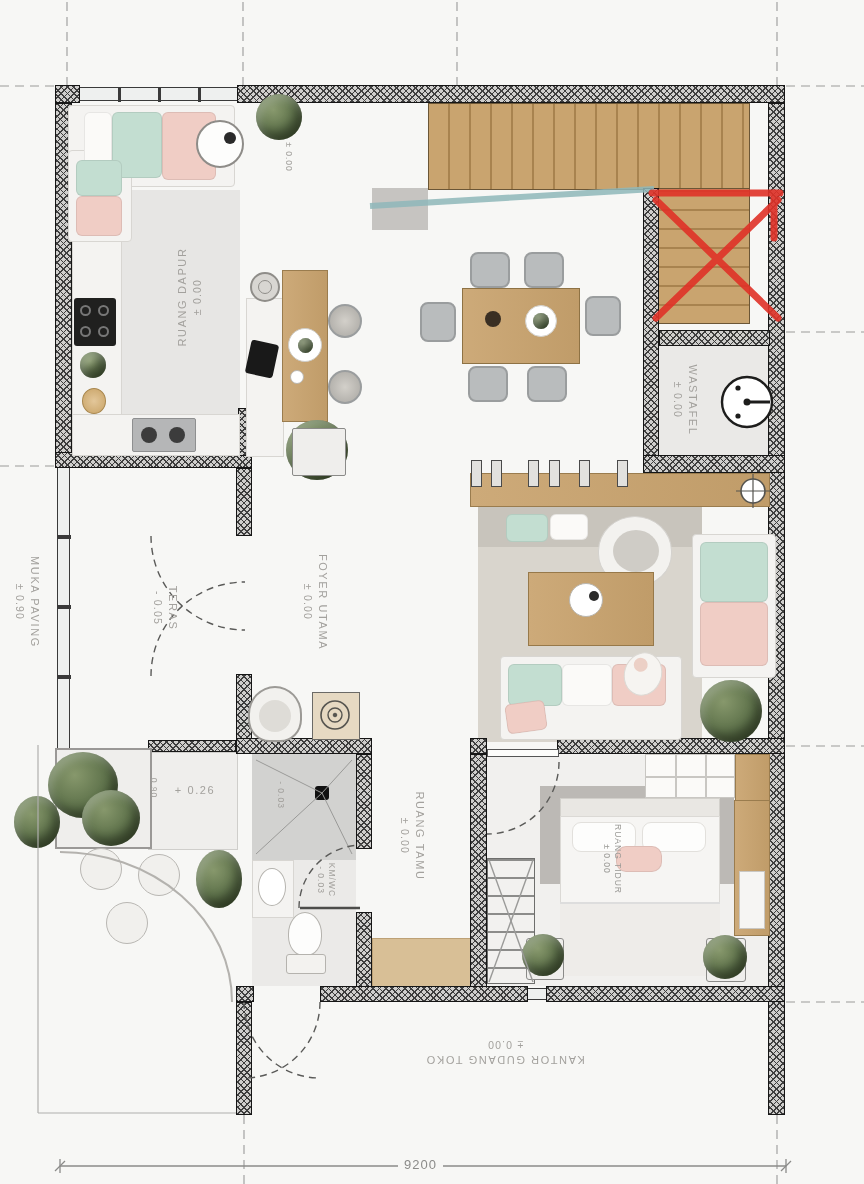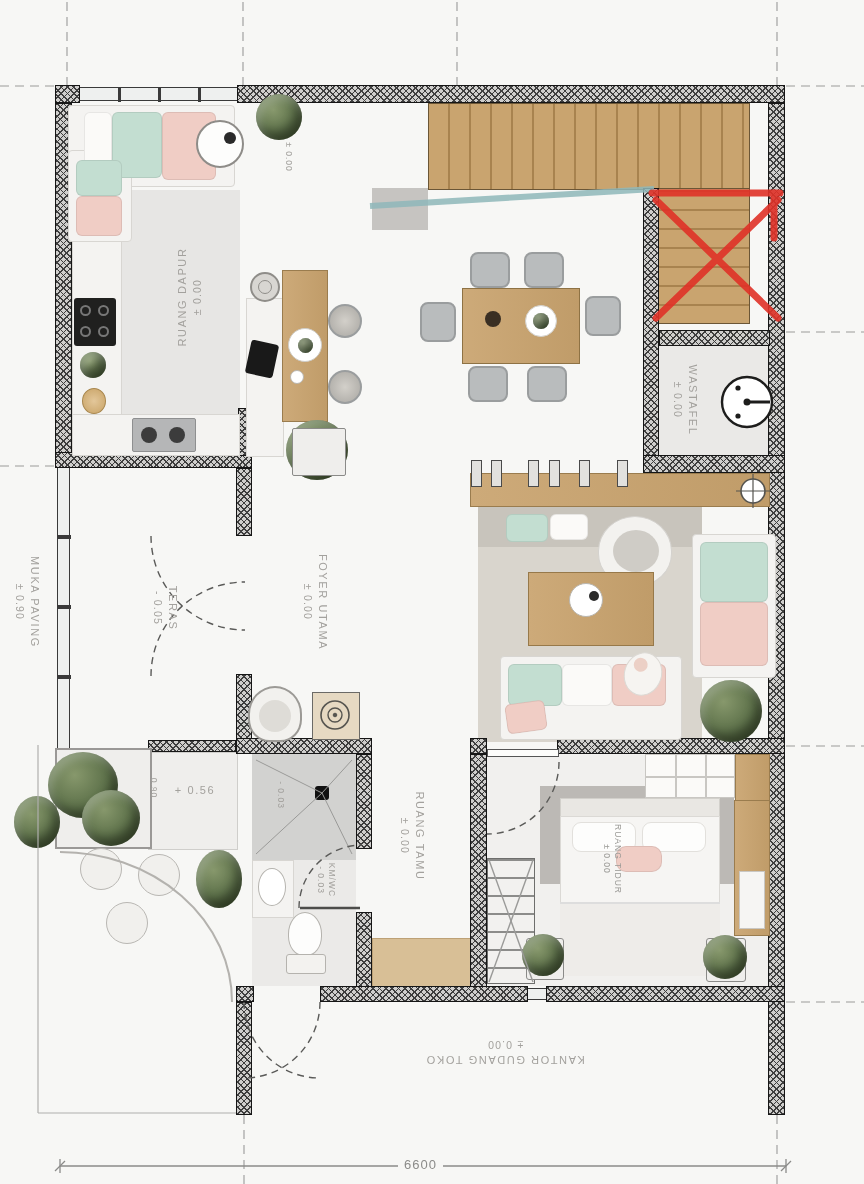--- a/index.html
+++ b/index.html
@@ -357,22 +357,22 @@
   </div>
   <div class="rlabel rot180" style="left:395px;top:1032px;width:220px;height:40px;">
     <span>KANTOR GUDANG TOKO</span>
     <span class="lv">± 0.00</span>
   </div>
   <div class="rlabel rot90" style="left:-38px;top:586px;width:130px;height:32px;">
     <span>MUKA PAVING</span>
     <span class="lv">± 0.90</span>
   </div>
   <div class="rlabel" style="left:160px;top:782px;width:70px;height:16px;">
-    <span>+ 0.56</span>
+    <span>+ 0.26</span>
   </div>
   <div class="rlabel rot90 tiny" style="left:128px;top:782px;width:50px;height:12px;">
     <span>0.90</span>
   </div>
   <div class="dim-label" style="left:398px;top:1157px;">
-    <span>6600</span>
+    <span>9200</span>
   </div>
 
 </div>
 
 </body></html>

